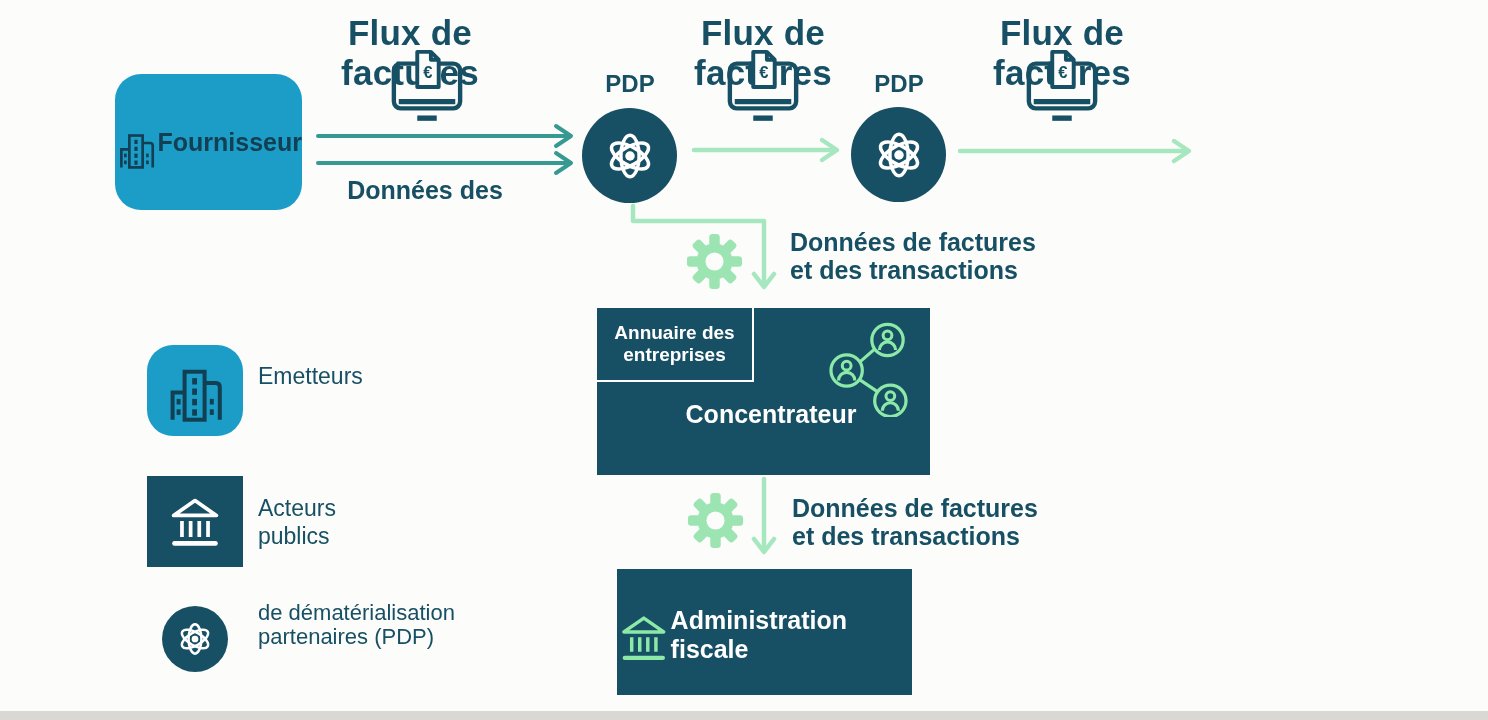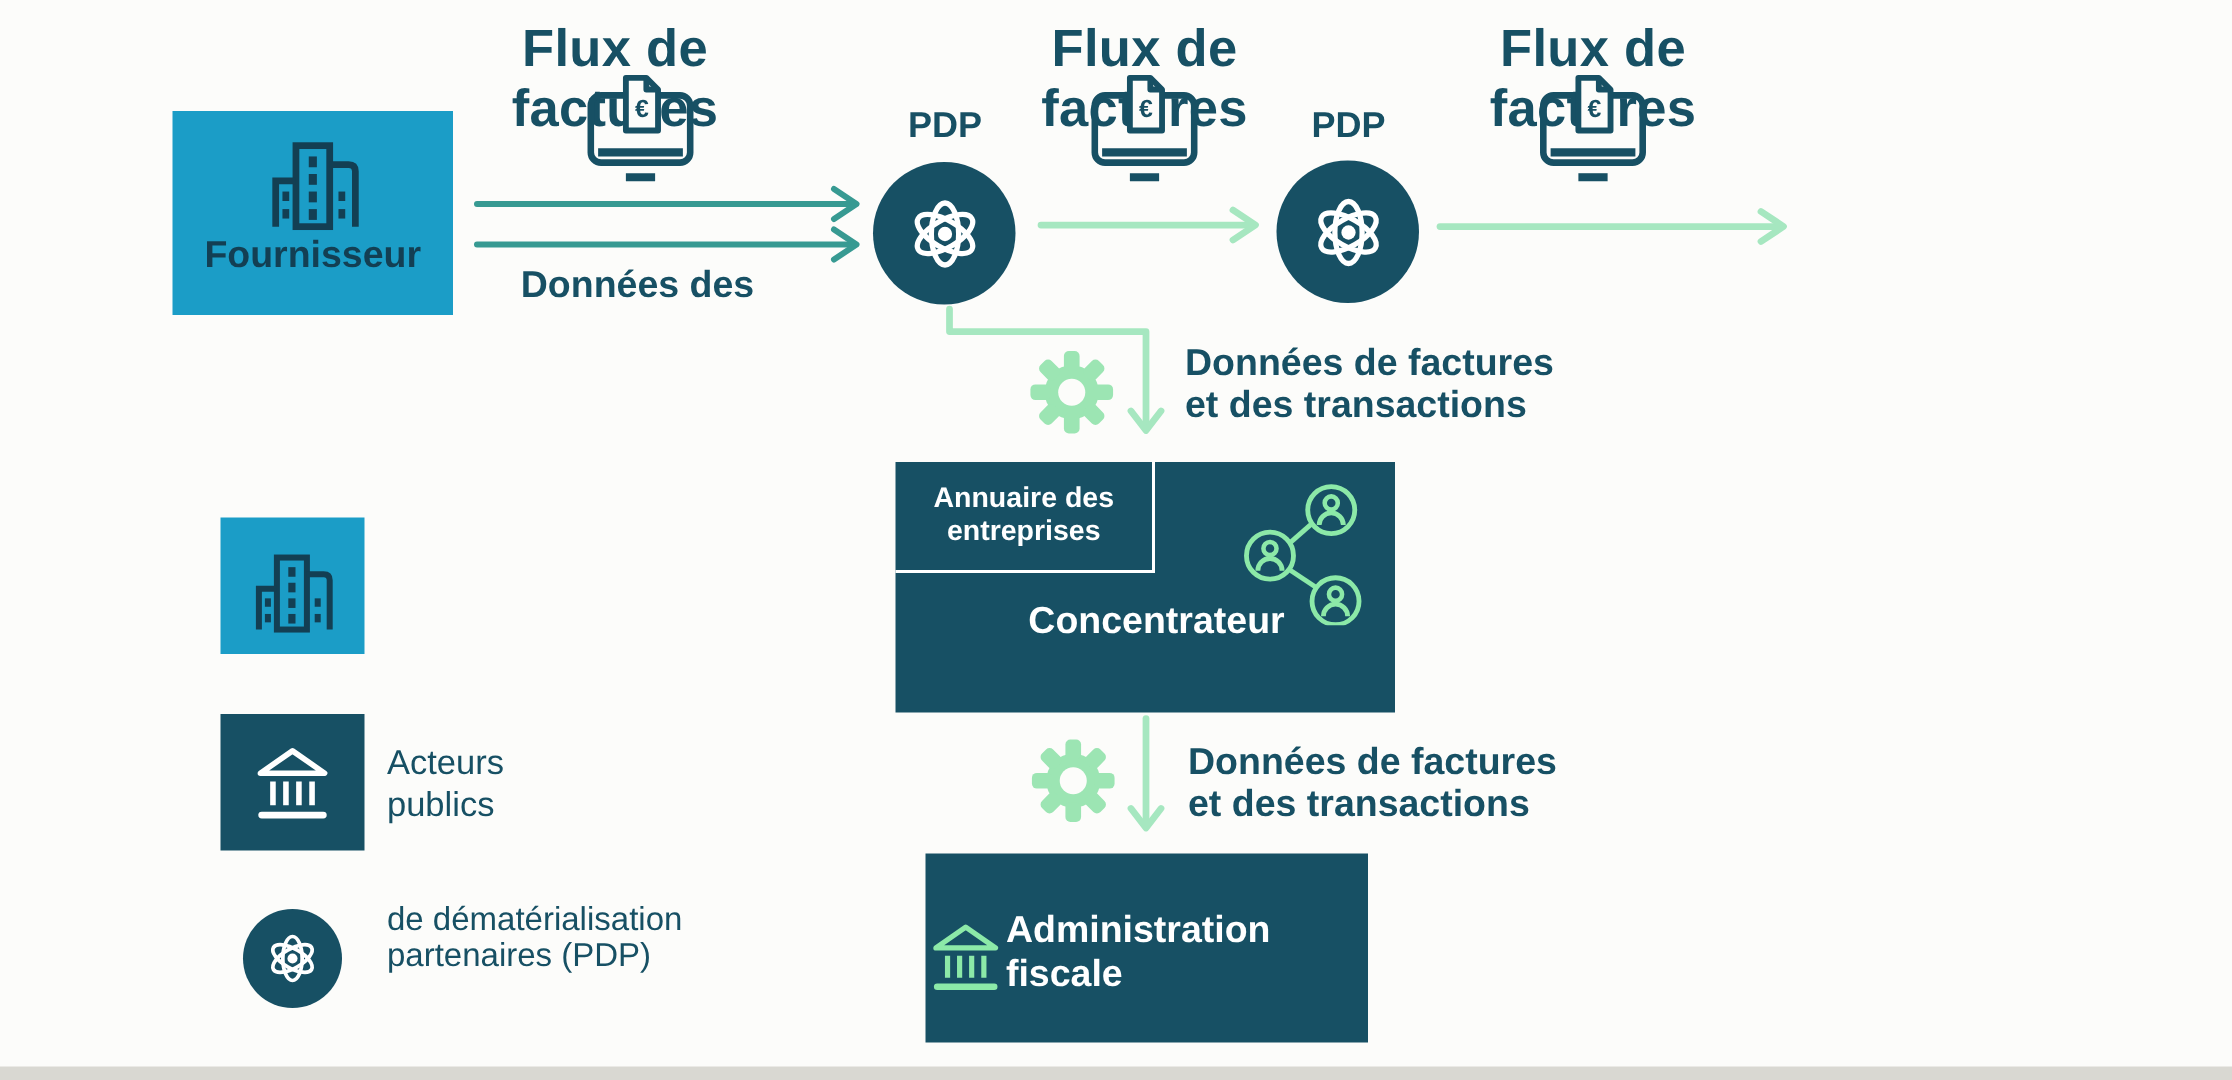--- a/index.html
+++ b/index.html
@@ -17,27 +17,27 @@
   html,body{background:#eee;}
   body{font-family:"Liberation Sans",sans-serif;}
   .canvas{
     position:relative;width:1488px;height:720px;background:var(--bg);
     overflow:hidden;
   }
   .overlay{position:absolute;left:0;top:0;width:1488px;height:720px;z-index:1;}
   .abs{position:absolute;z-index:2;}
   .flux-label{width:230px;text-align:center;font-size:35px;font-weight:600;color:var(--text-dark);letter-spacing:.2px;}
   .data-label{font-size:25px;font-weight:600;color:var(--text-dark);line-height:28px;}
-  .node-cyan{background:var(--cyan);display:flex;flex-direction:column;align-items:center;}
+  .node-cyan{background:var(--cyan);display:flex;flex-direction:row;align-items:center;border-radius:26px;}
   .node-cyan .node-label{font-size:25px;font-weight:700;color:var(--dark-icon);}
   .pdp-label{width:100px;text-align:center;font-size:24px;font-weight:700;color:var(--text-dark);}
   .pdp-circle{width:95px;height:95px;border-radius:50%;background:var(--dark);display:flex;align-items:center;justify-content:center;}
   .dark-box{background:var(--dark);}
   .annuaire{
-    position:absolute;left:0;top:0;width:173px;height:74px;
+    position:absolute;left:0;top:0;width:157px;height:74px;
     border-right:2.5px solid #fff;border-bottom:2.5px solid #fff;
     display:flex;flex-direction:column;align-items:center;justify-content:center;
     color:#fff;font-size:19px;font-weight:700;line-height:22px;text-align:center;
   }
   .conc-title{position:absolute;left:0;right:0;top:92px;text-align:center;color:#fff;font-size:25px;font-weight:700;line-height:29px;margin-left:15px;}
   .admin-box{display:flex;flex-direction:row;align-items:center;}
   .admin-label{color:#fff;font-size:25px;font-weight:700;margin-top:6px;}
   .legend-swatch{display:flex;align-items:center;justify-content:center;}
   .legend-text{font-size:23px;color:var(--text-dark);line-height:28px;}
   .legend-text3{font-size:22px;line-height:23.5px;}
@@ -220,20 +220,21 @@
       </svg>
     <div class="admin-label">Administration fiscale</div>
   </div>
 
   <div class="abs legend-swatch node-cyan" style="left:147px;top:345px;width:96px;height:91px;justify-content:center;">
     <svg style="color:var(--dark-icon);margin-top:12px;" width="64" height="55" viewBox="0 0 80 68">
         <use href="#sym-building"></use>
       </svg>
   </div>
   <div class="abs legend-text" style="left:258px;top:362px;">
+    <div>Emetteurs</div>
   </div>
 
   <div class="abs legend-swatch dark-box" style="left:147px;top:476px;width:96px;height:91px;">
     <svg style="color:#fff;" width="58" height="54" viewBox="0 0 62 58">
         <use href="#sym-bank"></use>
       </svg>
   </div>
   <div class="abs legend-text" style="left:258px;top:494px;">
     <div>Acteurs</div>
     <div>publics</div>

